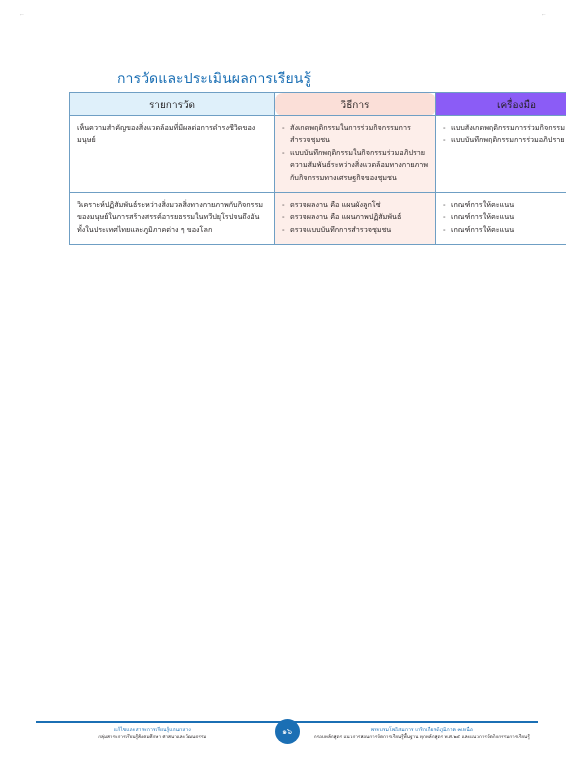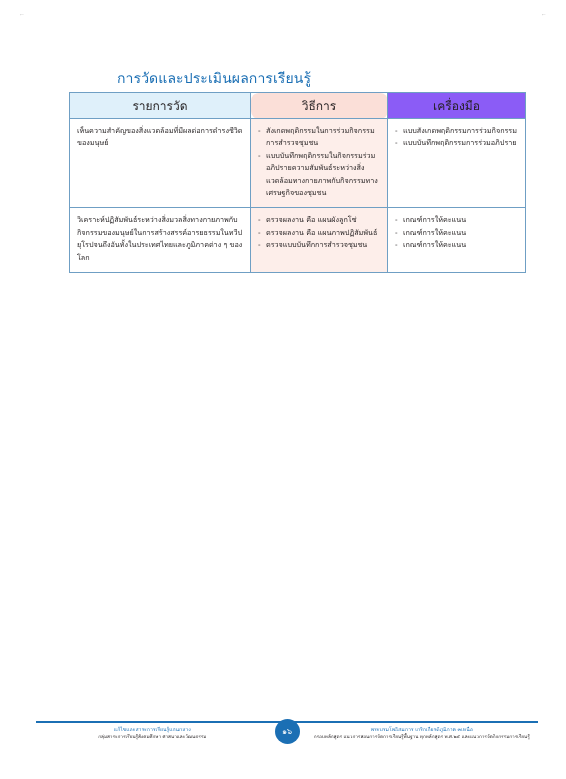--- a/index.html
+++ b/index.html
@@ -54,23 +54,23 @@
   table.matrix th,
   table.matrix td {
     border: 0.8px solid #6f9fc4;
     vertical-align: top;
     padding: 6px 7px 8px 7px;
   }
   table.matrix th {
     text-align: center;
     vertical-align: middle;
     font-weight: normal;
-    font-size: 12px;
+    font-size: 10px;
     height: 16px;
-    padding: 3px 4px;
+    padding: 3px 16px;
   }
   .col-a { width: 172px; }
   .col-b { width: 128px; }
   .col-c { width: 129px; }
 
   th.h-a { background: #dff0fa; }
   th.h-b { background: #fbdfd8; border-radius: 8px; }
   th.h-c { background: #8b5cf6; }
 
   td.c-a { background: #ffffff; }

